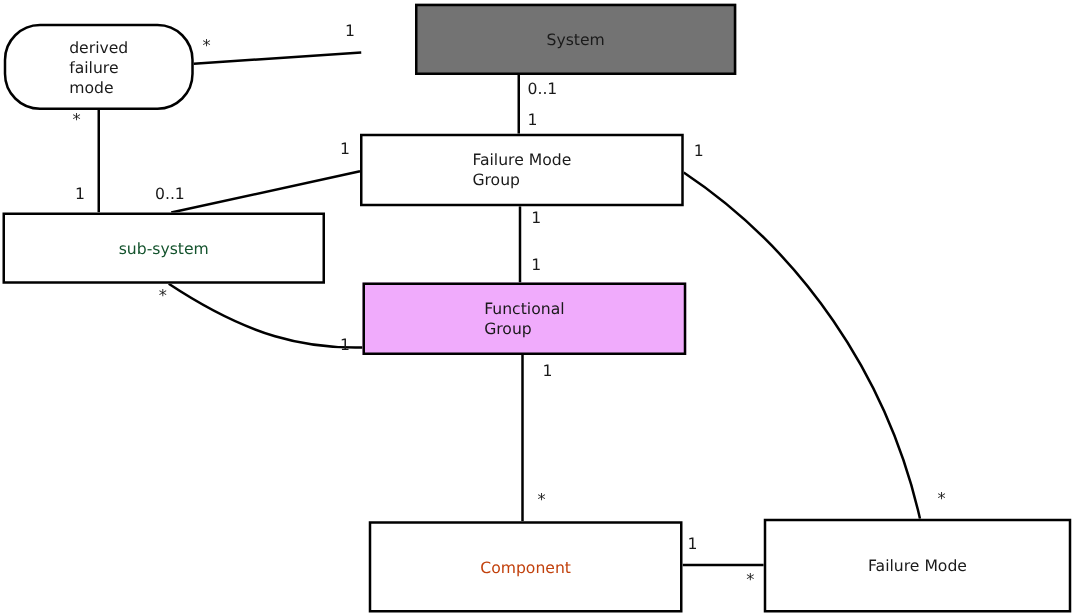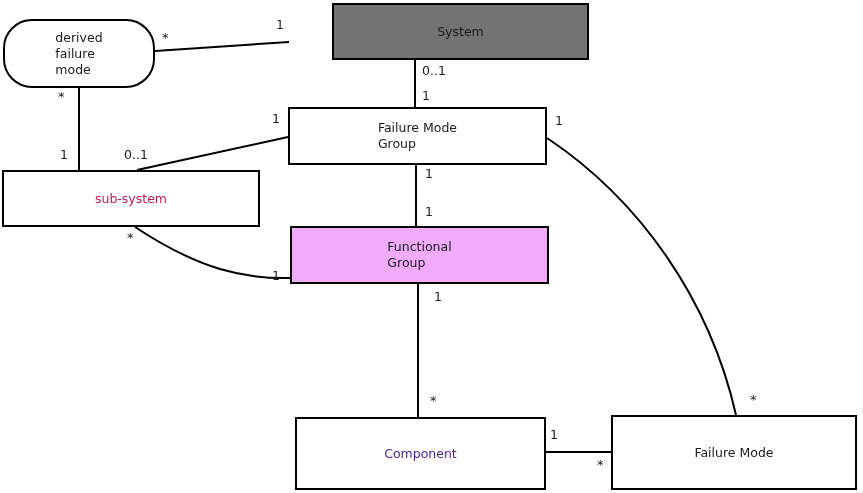--- a/index.html
+++ b/index.html
@@ -82,28 +82,28 @@
 mode</div>
       </div>
       <div class="uml-class" style="left: 289px; top: 3px; width: 257px; height: 57px; border-color: rgb(0, 0, 0); background: #737373; margin-left: 43px;">
         <div class="uml-class-name" style="color: rgb(26, 26, 26);">System</div>
       </div>
       <div class="uml-class" style="left: 288px; top: 107px; width: 259px; height: 58px; border-color: rgb(0, 0, 0); background: rgb(255, 255, 255);">
         <div class="uml-class-name left-align" style="color: rgb(26, 26, 26);">Failure Mode
 Group</div>
       </div>
       <div class="uml-class" style="left: 2px; top: 170px; width: 258px; height: 57px; border-color: rgb(0, 0, 0); background: rgb(255, 255, 255);">
-        <div class="uml-class-name" style="color: #be185d;">sub-system</div>
+        <div class="uml-class-name" style="color: #14532d;">sub-system</div>
       </div>
       <div class="uml-class" style="left: 290px; top: 226px; width: 259px; height: 58px; border-color: rgb(0, 0, 0); background: #f0abfc;">
         <div class="uml-class-name left-align" style="color: rgb(26, 26, 26);">Functional
 Group</div>
       </div>
       <div class="uml-class" style="left: 295px; top: 417px; width: 251px; height: 73px; border-color: rgb(0, 0, 0); background: rgb(255, 255, 255);">
-        <div class="uml-class-name" style="color: #4c1d95;">Component</div>
+        <div class="uml-class-name" style="color: #c2410c;">Component</div>
       </div>
       <div class="uml-class" style="left: 611px; top: 415px; width: 246px; height: 75px; border-color: rgb(0, 0, 0); background: rgb(255, 255, 255);">
         <div class="uml-class-name" style="color: rgb(26, 26, 26);">Failure Mode</div>
       </div>
     </div>
 
   <div id="multiplicity-layer">
       <span class="multiplicity star" style="left: 162px; top: 31px; color: rgb(26, 26, 26);">*</span>
       <span class="multiplicity" style="left: 276px; top: 18px; color: rgb(26, 26, 26);">1</span>
       <span class="multiplicity" style="left: 422px; top: 64px; color: rgb(26, 26, 26);">0..1</span>

